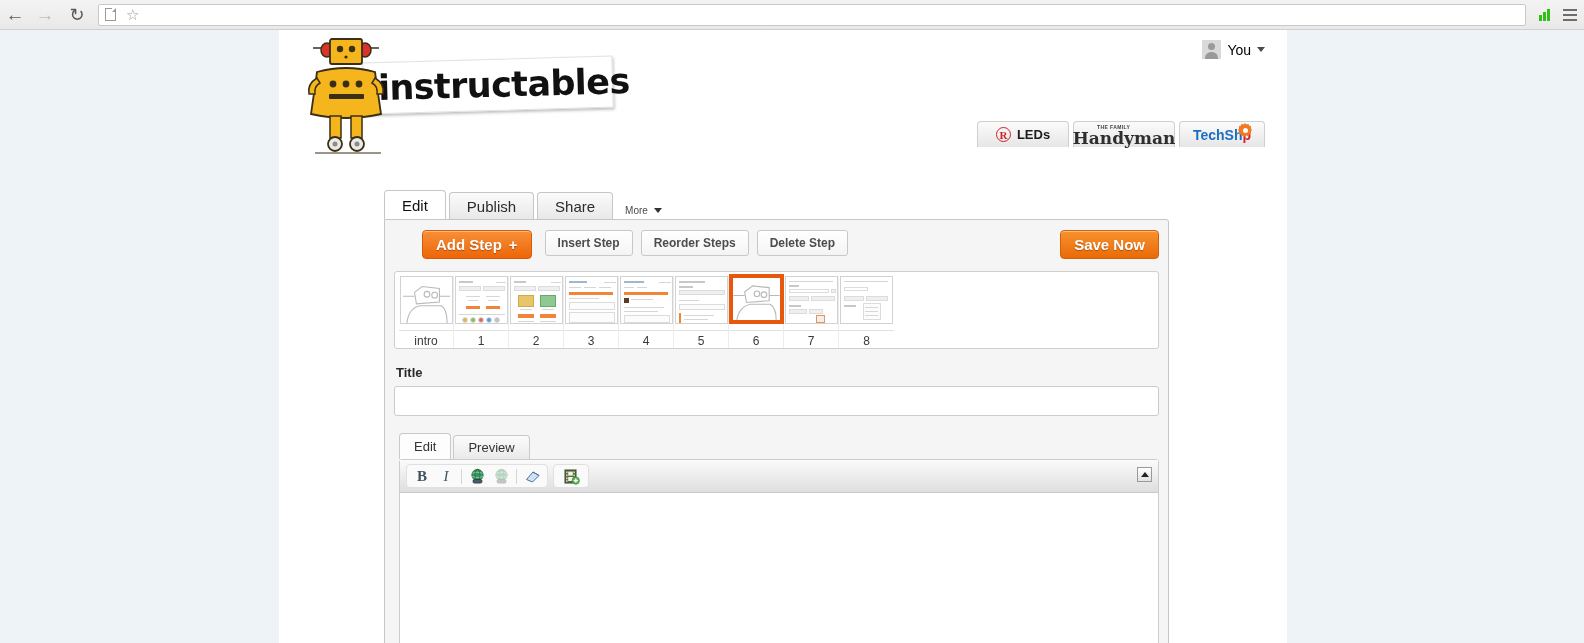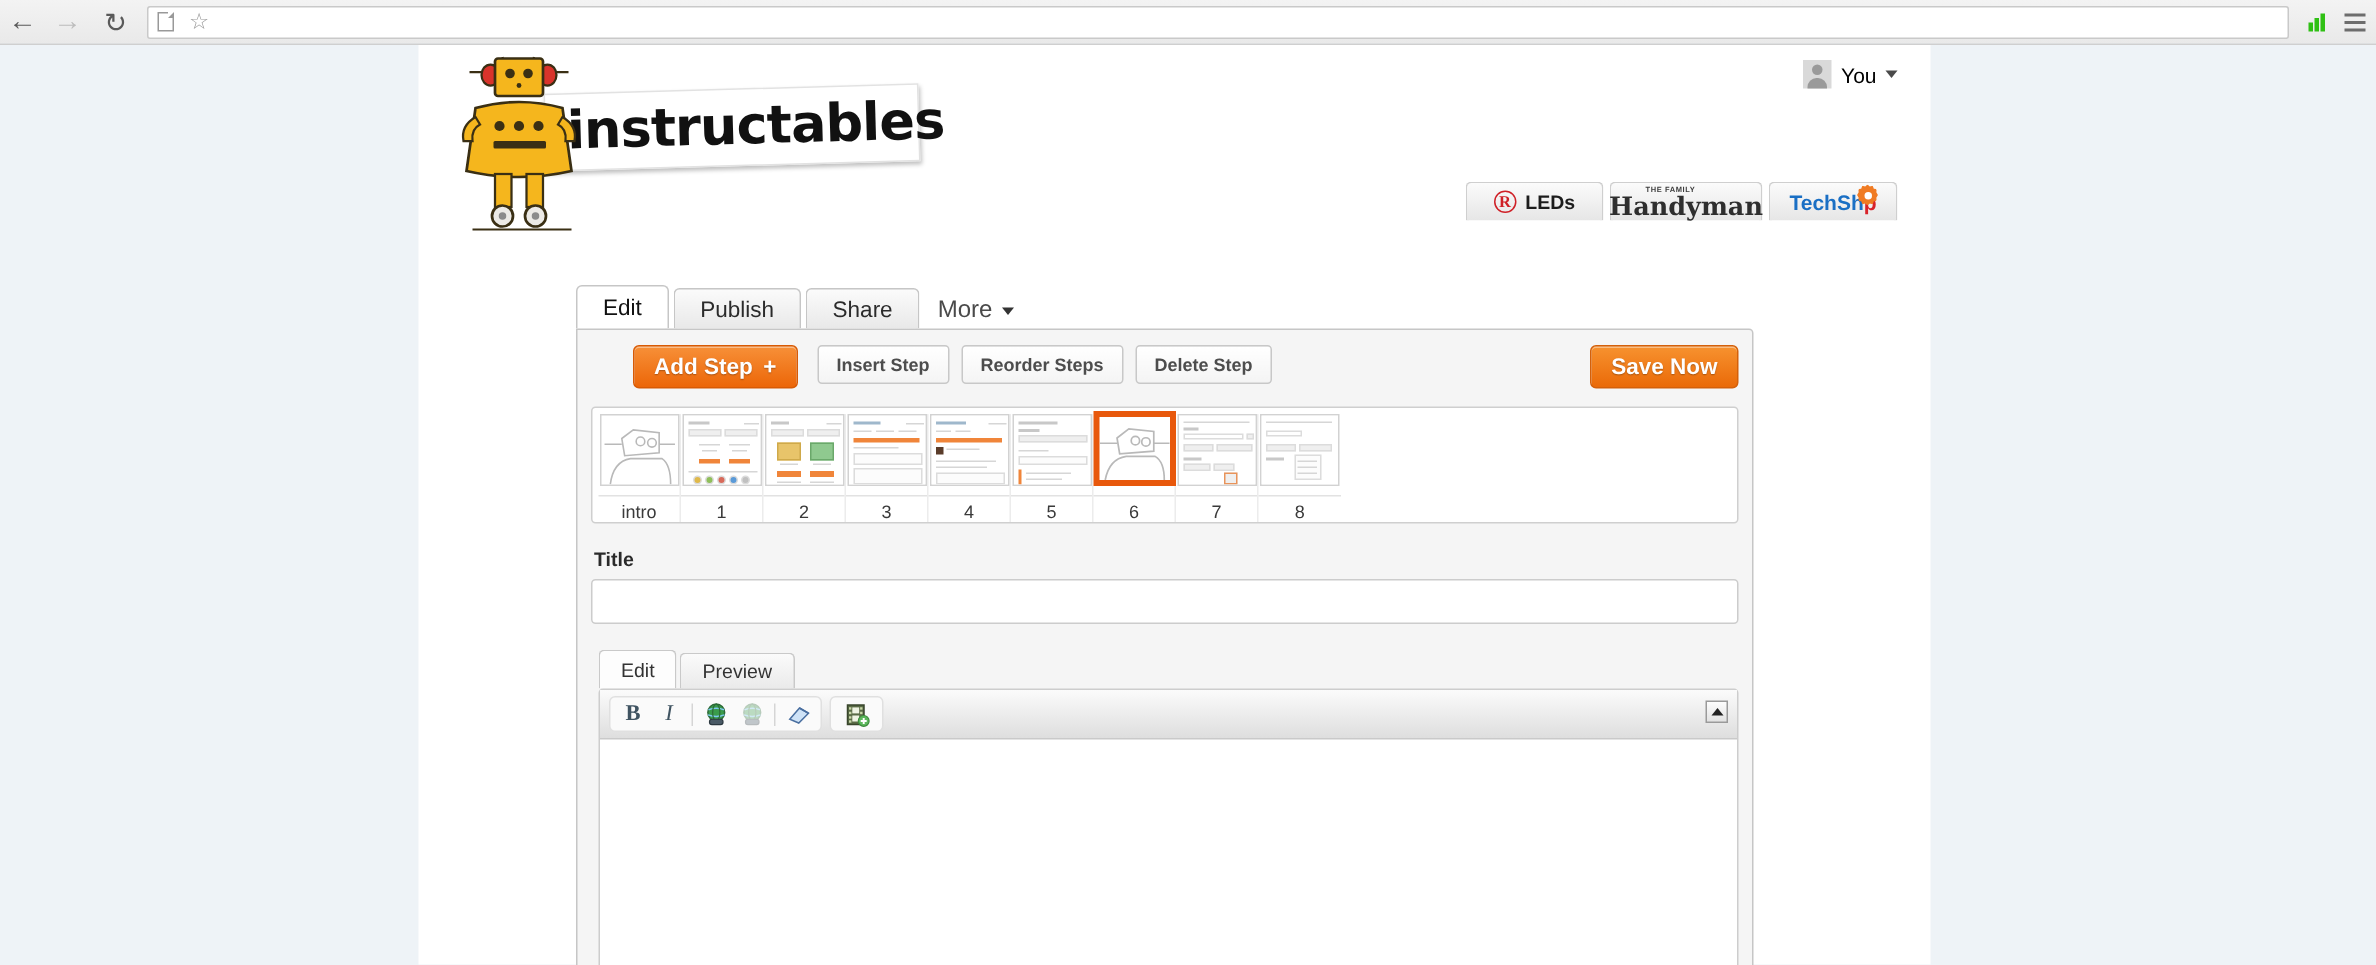--- a/index.html
+++ b/index.html
@@ -203,21 +203,21 @@
     margin-right: 3px;
   }
   .tab.active {
     background: #ffffff;
     height: 29px;
     color: #111;
   }
   .more-menu {
     display: flex; align-items: center; gap: 6px;
     margin-left: 9px; padding-bottom: 3px;
-    font-size: 16px; color: #4a4a4a;
+    font-size: 10px; color: #4a4a4a;
   }
   .more-menu .caret-down { border-top-color: #333; }
 
   .panel {
     border: 1px solid #c6c6c6;
     border-radius: 0 3px 3px 3px;
     background: #f5f5f5;
     width: 785px;
     padding: 10px 9px 0 9px;
     position: relative;

